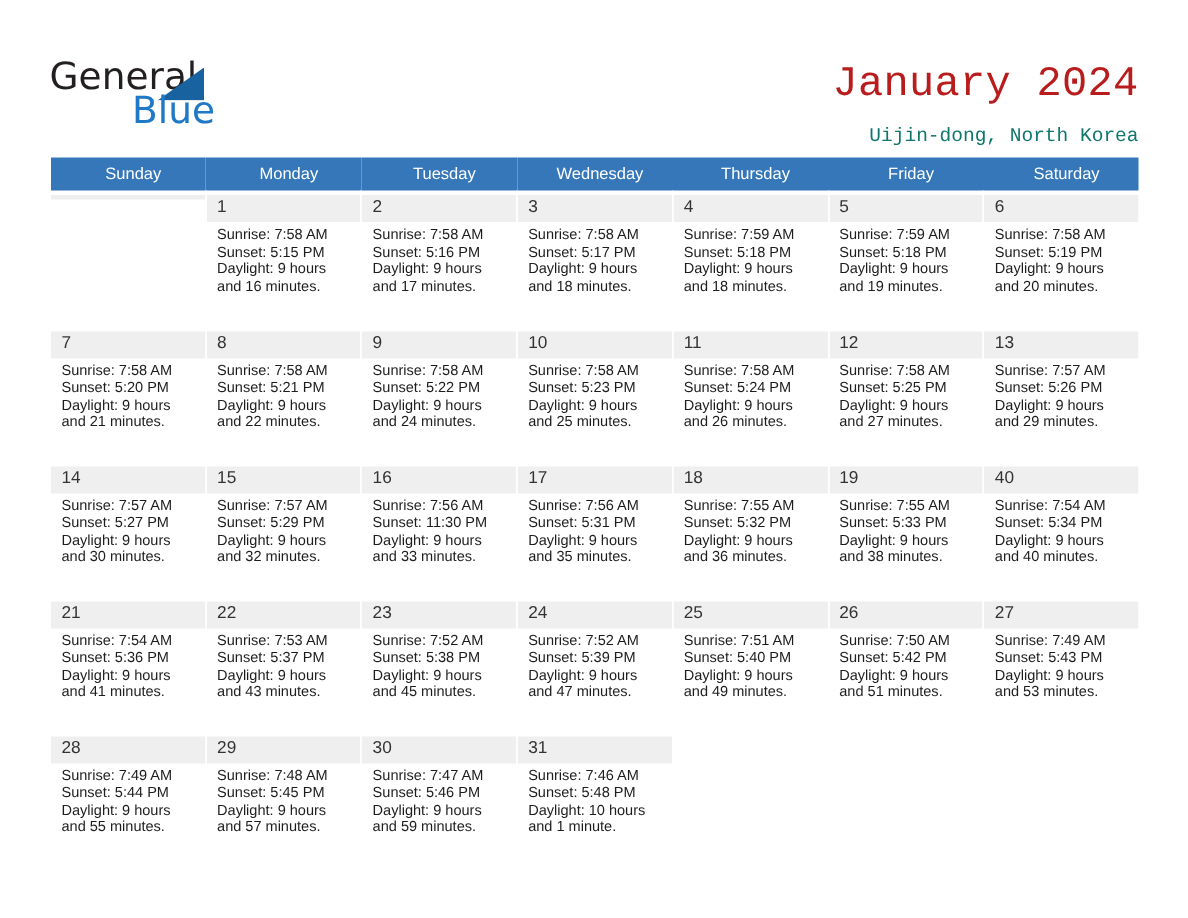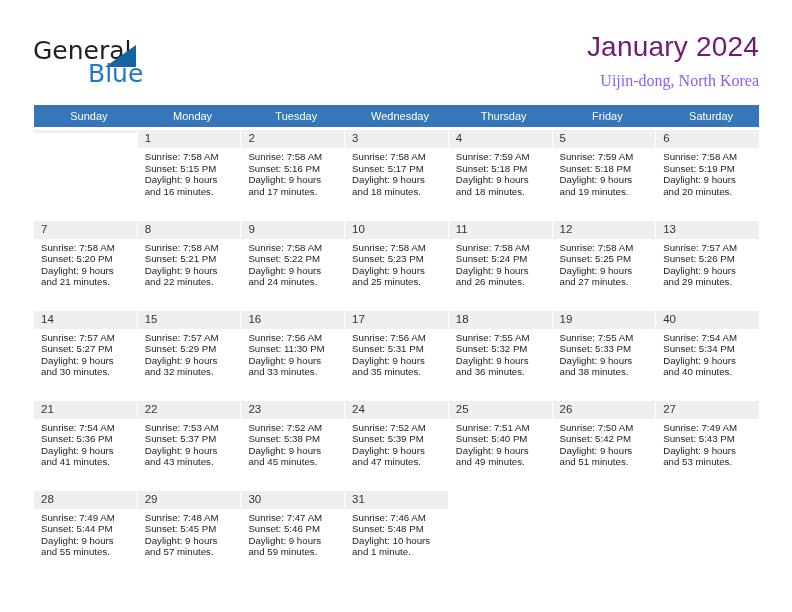--- a/index.html
+++ b/index.html
@@ -68,32 +68,33 @@
 
   .title-block {
     position: absolute;
     right: 33px;
     top: 30px;
     text-align: right;
   }
   .cal-title {
     font-size: 28px;
     font-weight: 400;
-    color: #701a75;
+    color: #b91c1c;
     letter-spacing: 0.2px;
     line-height: 34px;
-    font-family: Liberation Sans, sans-serif;
+    font-family: Liberation Mono, monospace;
+    margin-top: 10px;
   }
   .cal-subtitle {
     margin-top: 8px;
-    font-size: 16px;
+    font-size: 13px;
     font-weight: 400;
-    color: #8b5cf6;
+    color: #0f766e;
     line-height: 18px;
-    font-family: Liberation Serif, serif;
+    font-family: Liberation Mono, monospace;
   }
 
   
   .calendar {
     position: absolute;
     left: 33px;
     top: 105px;
     width: 726px;
     border-collapse: collapse;
     table-layout: fixed;

